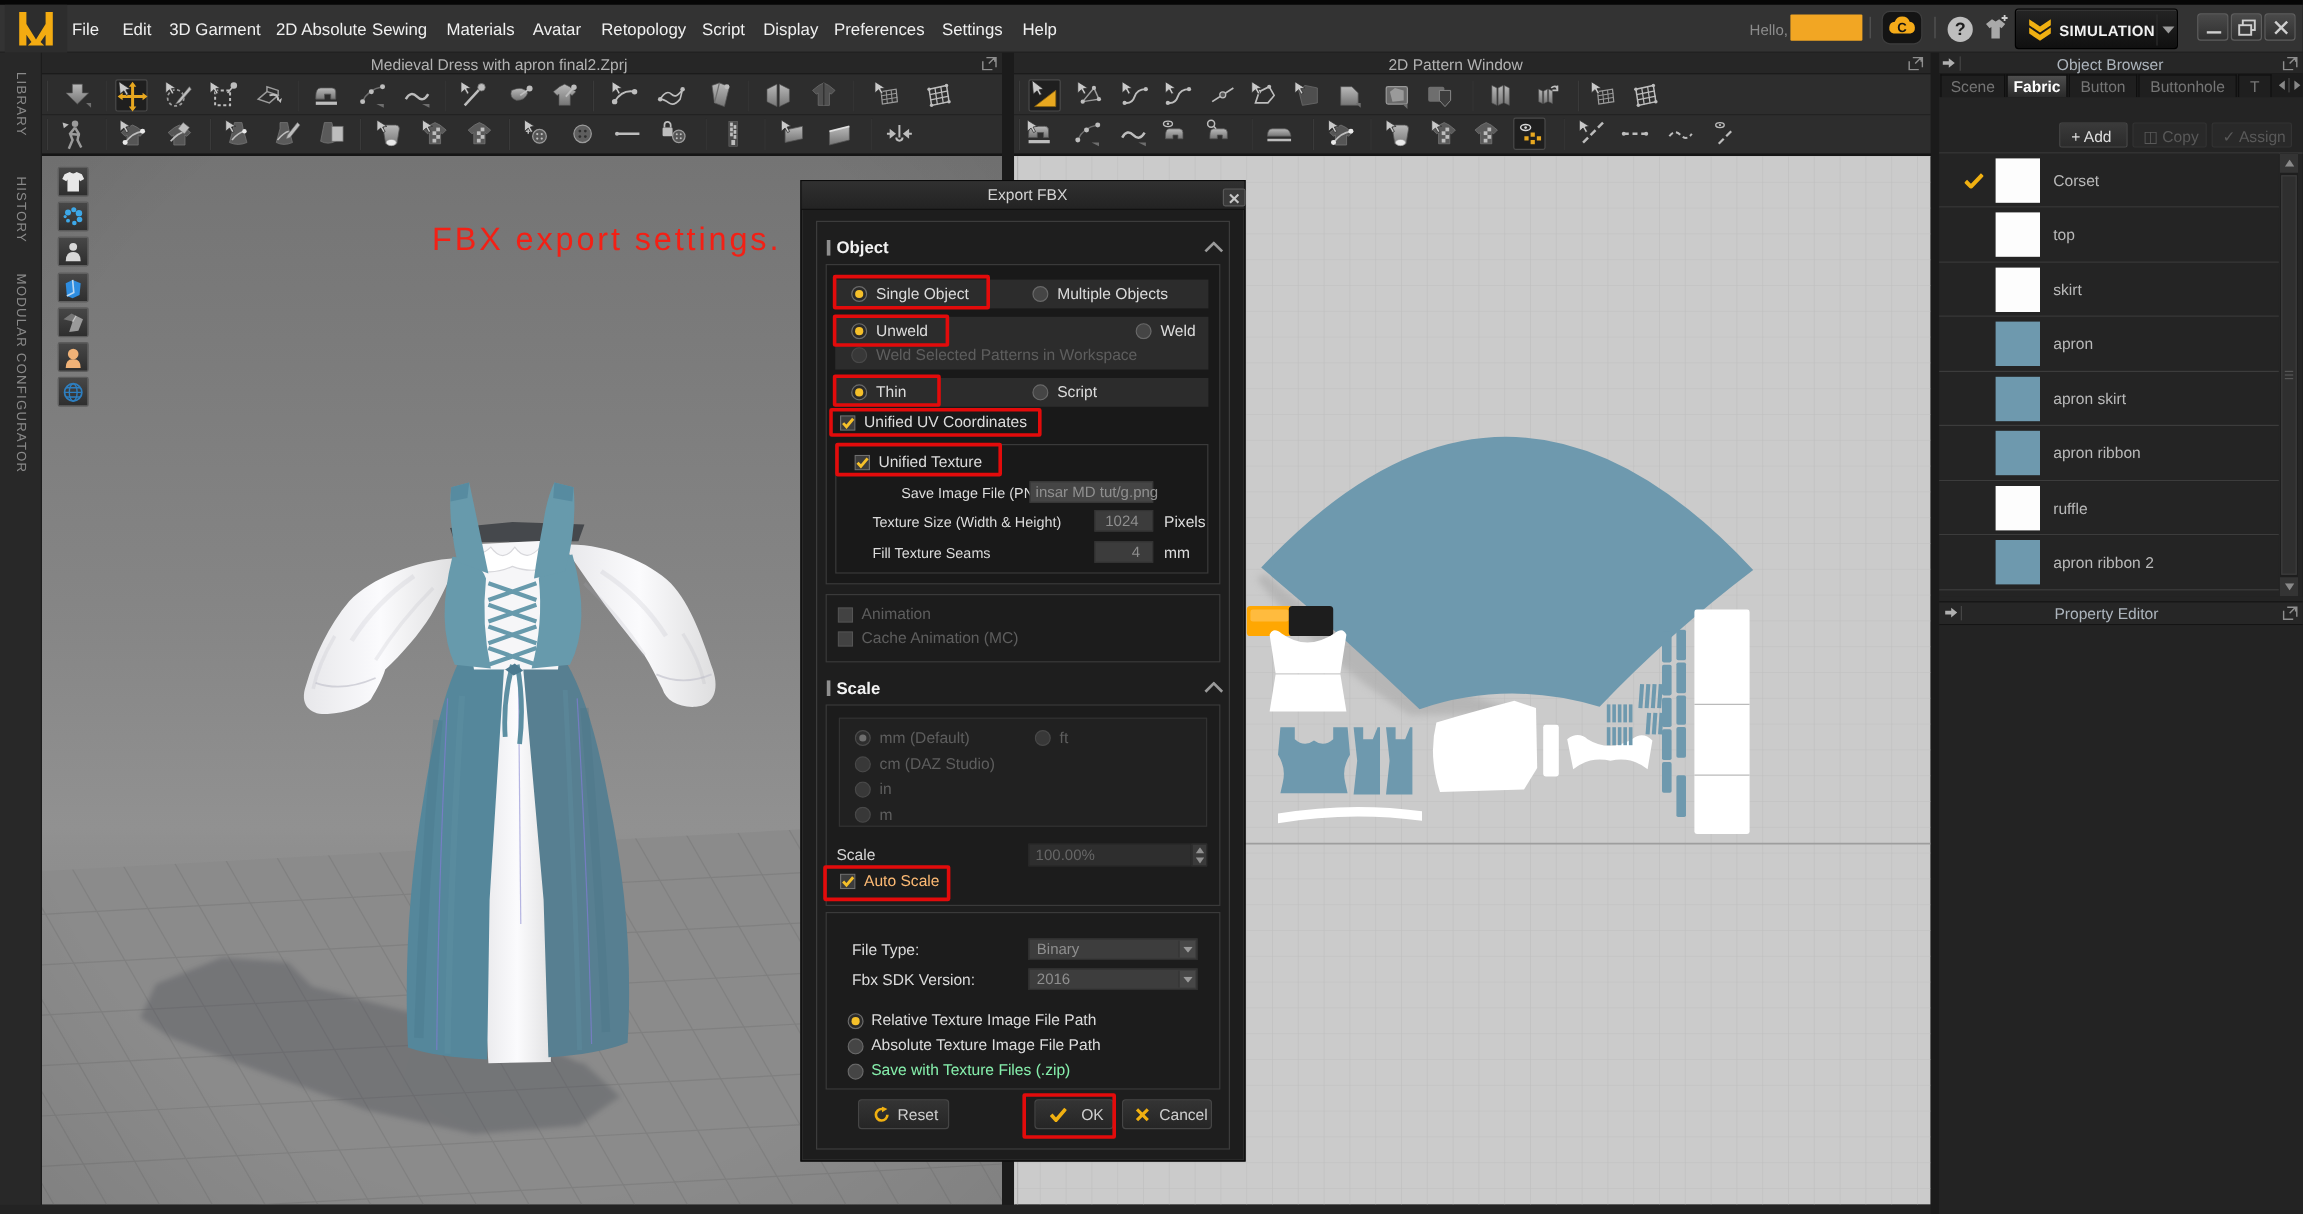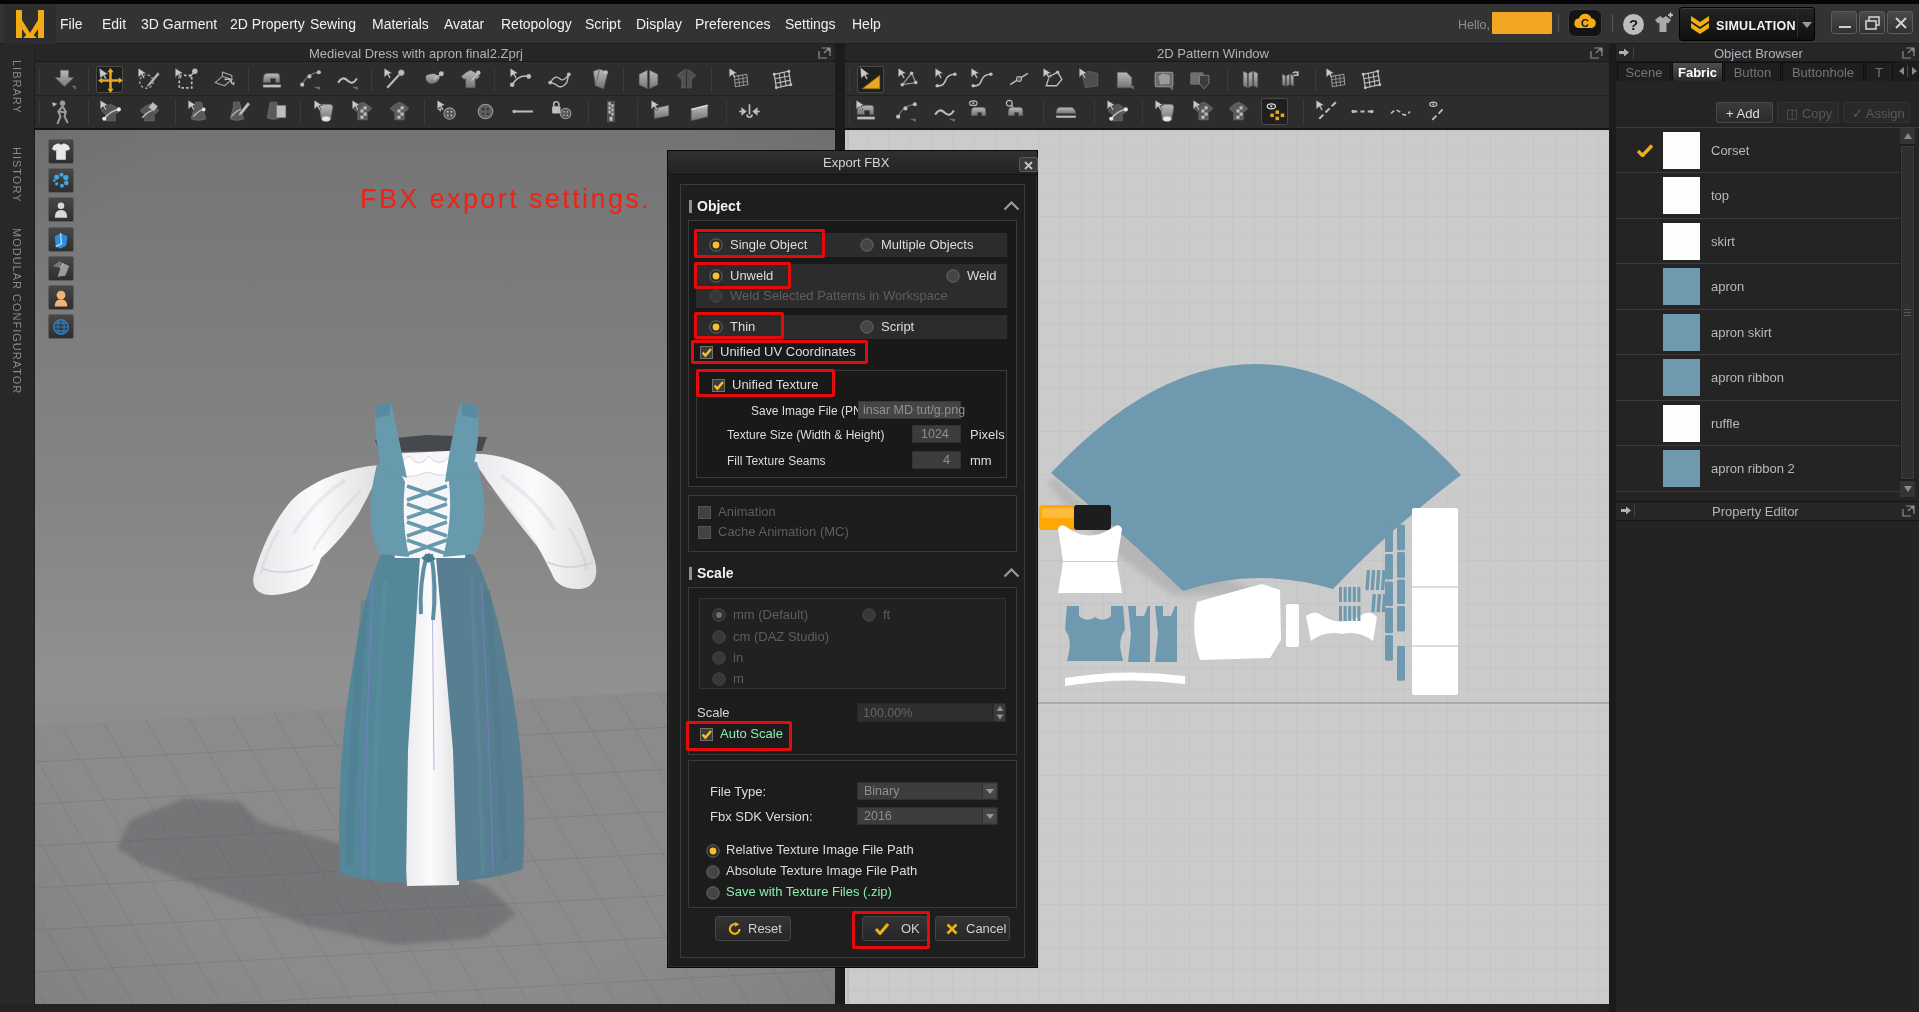--- a/index.html
+++ b/index.html
@@ -20,21 +20,21 @@
 <div class="" style="left:0px;top:4px;width:1919px;height:40px;background:#333333;border-bottom:1px solid #1f1f1f;"></div>
 <div style="left:4px;top:4px;width:52px;height:40px;background:#2d2d2d;">
 <svg width="52" height="40" viewBox="0 0 52 40">
       <path d="M12 7 h5 l9 22 9 -22 h5 M12 7 v26 h5 V14 M40 7 v26 h-5 V14 M20 33 l6 -9 6 9 Z M20 33 h-8 M40 33 h-8" fill="none"></path>
 <path d="M12 6 h6 v10 l8 13 8 -13 V6 h6 v28 h-6 v-9 l-4.2 6 3 3 h-13.6 l3 -3 -4.2 -6 v9 h-6 Z" fill="#f3ab11"></path>
     </svg>
   </div>
 <div class="t" style="left:60px;top:16px;color:#f0f0f0;font-size:14px;">File</div>
 <div class="t" style="left:102px;top:16px;color:#f0f0f0;font-size:14px;">Edit</div>
 <div class="t" style="left:141px;top:16px;color:#f0f0f0;font-size:14px;">3D Garment</div>
-<div class="t" style="left:230px;top:16px;color:#f0f0f0;font-size:14px;">2D Property</div>
+<div class="t" style="left:230px;top:16px;color:#f0f0f0;font-size:14px;">2D Absolute</div>
 <div class="t" style="left:310px;top:16px;color:#f0f0f0;font-size:14px;">Sewing</div>
 <div class="t" style="left:372px;top:16px;color:#f0f0f0;font-size:14px;">Materials</div>
 <div class="t" style="left:444px;top:16px;color:#f0f0f0;font-size:14px;">Avatar</div>
 <div class="t" style="left:501px;top:16px;color:#f0f0f0;font-size:14px;">Retopology</div>
 <div class="t" style="left:585px;top:16px;color:#f0f0f0;font-size:14px;">Script</div>
 <div class="t" style="left:636px;top:16px;color:#f0f0f0;font-size:14px;">Display</div>
 <div class="t" style="left:695px;top:16px;color:#f0f0f0;font-size:14px;">Preferences</div>
 <div class="t" style="left:785px;top:16px;color:#f0f0f0;font-size:14px;text-align:right;">Settings</div>
 <div class="t" style="left:852px;top:16px;color:#f0f0f0;font-size:14px;">Help</div>
 <div class="t" style="left:1458px;top:18px;color:#8d8d8d;font-size:12.5px;">Hello,</div>
@@ -1096,21 +1096,21 @@
     <div style="position:absolute;left:326px;top:553px;width:13px;height:19px;background:#3a3a3a;border:1px solid #2c2c2c;">
       <svg style="position:absolute;left:2px;top:2px" width="8" height="14" viewBox="0 0 8 14">
         <path d="M4 0 L7.5 5 H0.5 Z" fill="#909090"></path>
         <path d="M4 13.5 L7.5 8.5 H0.5 Z" fill="#909090"></path>
       </svg>
     </div>
     <svg style="position:absolute;left:33px;top:578px" width="13" height="13" viewBox="0 0 13 13">
       <rect x="0.5" y="0.5" width="12" height="12" fill="#3c3c3c" stroke="#707070"></rect>
       <path d="M2.6 6.6 L5.4 9.6 L11 3" stroke="#f5c02a" stroke-width="2.4" fill="none"></path>
     </svg>
-    <div class="t" style="position:absolute;left:53px;top:576px;color:#86efac;font-size:13px;font-weight:normal;">Auto Scale</div>
+    <div class="t" style="position:absolute;left:53px;top:576px;color:#fdba74;font-size:13px;font-weight:normal;">Auto Scale</div>
     <div style="position:absolute;left:21px;top:610px;width:329px;height:148px;border:1px solid #3a3a3a;background:#1c1c1c;"></div>
     <div class="t" style="position:absolute;left:43px;top:634px;color:#dcdcdc;font-size:13px;font-weight:normal;">File Type:</div>
     <div style="position:absolute;left:190px;top:632px;width:141px;height:18px;background:#3d3d3d;border:1px solid #303030;">
       <div class="t" style="position:absolute;left:6px;top:1px;color:#8f8f8f;font-size:12.5px;">Binary</div>
       <div style="position:absolute;right:1px;top:1px;width:14px;height:14px;background:#474747;border-left:1px solid #303030;">
         <svg style="position:absolute;left:3px;top:5px" width="8" height="5" viewBox="0 0 8 5">
           <path d="M0 0 L4 5 L8 0 Z" fill="#999"></path>
         </svg>
       </div>
     </div>

